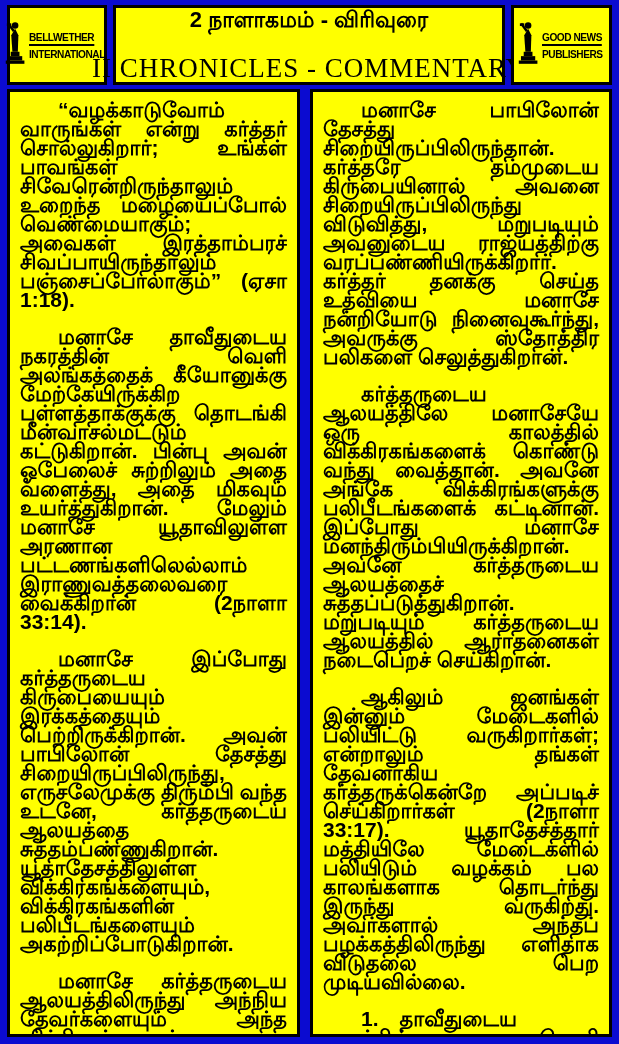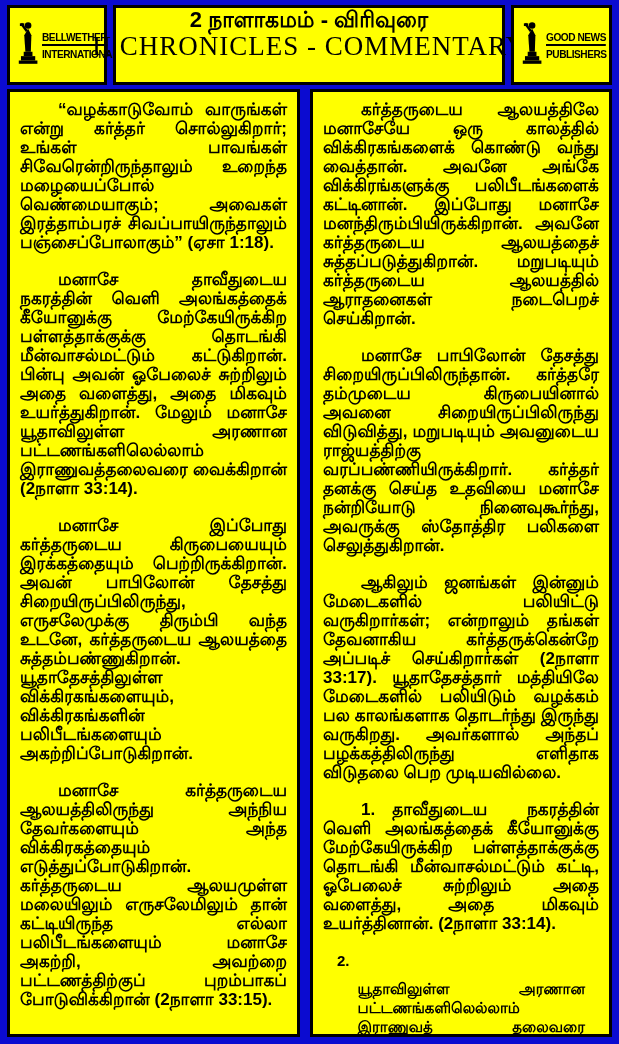--- a/index.html
+++ b/index.html
@@ -12,23 +12,23 @@
   }
   .panel{
     position:absolute;
     background:#ffff00;
     border:3px solid #000;
     box-sizing:border-box;
   }
   
   .logo-left{left:7px;top:5px;width:100px;height:80px;}
   .title-box{left:113px;top:5px;width:392px;height:80px;
-    display:flex;flex-direction:column;align-items:center;justify-content:flex-start;}
+    display:flex;flex-direction:column;align-items:center;justify-content:space-between;}
   .logo-right{left:511px;top:5px;width:101px;height:80px;}
-  .logo-inner{display:flex;align-items:center;justify-content:flex-start;gap:4px;height:100%;padding:6px;box-sizing:border-box;}
+  .logo-inner{display:flex;align-items:center;justify-content:center;gap:4px;height:100%;padding:6px;box-sizing:border-box;}
   .logo-icon{flex:0 0 auto;}
   .logo-text{display:flex;flex-direction:column;align-items:flex-start;}
   .logo-line1{
     font-weight:bold;font-size:11px;letter-spacing:-0.5px;
     border-bottom:2px solid #000;padding-bottom:1px;margin-bottom:2px;
     transform:scaleX(0.92);transform-origin:left;white-space:nowrap;
   }
   .logo-line2{
     font-weight:bold;font-size:11px;letter-spacing:-0.5px;
     transform:scaleX(0.92);transform-origin:left;white-space:nowrap;
@@ -37,21 +37,21 @@
   .title-english{
     font-family:"Liberation Serif","DejaVu Serif",serif;
     font-size:27px;letter-spacing:1px;line-height:1.05;white-space:nowrap;
   }
   
   .col{top:89px;height:948px;overflow:hidden;padding:8px 10px;}
   .col-left{left:7px;width:293px;}
   .col-right{left:310px;width:302px;}
   .para{
     margin:0 0 18px 0;
-    font-size:17px;font-weight:bold;line-height:19px;
+    font-size:21px;font-weight:bold;line-height:19px;
     text-align:justify;text-indent:38px;
   }
   .para:last-child{margin-bottom:0;}
   .list{margin-top:0;}
   .li{
     display:flex;gap:8px;margin:0 14px 18px 14px;
     font-size:15px;font-weight:bold;line-height:19px;
   }
   .li .num{flex:0 0 auto;}
   .li .li-text{flex:1;text-align:justify;margin-top:28px;}
@@ -111,22 +111,22 @@
 
 <div class="panel col col-left">
   <p class="para">“வழக்காடுவோம் வாருங்கள் என்று கர்த்தர் சொல்லுகிறார்; உங்கள் பாவங்கள் சிவேரென்றிருந்தாலும் உறைந்த மழையைப்போல் வெண்மையாகும்; அவைகள் இரத்தாம்பரச் சிவப்பாயிருந்தாலும் பஞ்சைப்போலாகும்” (ஏசா 1:18).</p>
   <p class="para">மனாசே தாவீதுடைய நகரத்தின் வெளி அலங்கத்தைக் கீயோனுக்கு மேற்கேயிருக்கிற பள்ளத்தாக்குக்கு தொடங்கி மீன்வாசல்மட்டும் கட்டுகிறான். பின்பு அவன் ஓபேலைச் சுற்றிலும் அதை வளைத்து, அதை மிகவும் உயர்த்துகிறான். மேலும் மனாசே யூதாவிலுள்ள அரணான பட்டணங்களிலெல்லாம் இராணுவத்தலைவரை வைக்கிறான் (2நாளா 33:14).</p>
   <p class="para">மனாசே இப்போது கர்த்தருடைய கிருபையையும் இரக்கத்தையும் பெற்றிருக்கிறான். அவன் பாபிலோன் தேசத்து சிறையிருப்பிலிருந்து, எருசலேமுக்கு திரும்பி வந்த உடனே, கர்த்தருடைய ஆலயத்தை சுத்தம்பண்ணுகிறான். யூதாதேசத்திலுள்ள விக்கிரகங்களையும், விக்கிரகங்களின் பலிபீடங்களையும் அகற்றிப்போடுகிறான்.</p>
   <p class="para">மனாசே கர்த்தருடைய ஆலயத்திலிருந்து அந்நிய தேவர்களையும் அந்த விக்கிரகத்தையும் எடுத்துப்போடுகிறான். கர்த்தருடைய ஆலயமுள்ள மலையிலும் எருசலேமிலும் தான் கட்டியிருந்த எல்லா பலிபீடங்களையும் மனாசே அகற்றி, அவற்றை பட்டணத்திற்குப் புறம்பாகப் போடுவிக்கிறான் (2நாளா 33:15).</p>
 
 </div>
 
 <div class="panel col col-right">
+  <p class="para">மனாசே பாபிலோன் தேசத்து சிறையிருப்பிலிருந்தான். கர்த்தரே தம்முடைய கிருபையினால் அவனை சிறையிருப்பிலிருந்து விடுவித்து, மறுபடியும் அவனுடைய ராஜ்யத்திற்கு வரப்பண்ணியிருக்கிறார். கர்த்தர் தனக்கு செய்த உதவியை மனாசே நன்றியோடு நினைவுகூர்ந்து, அவருக்கு ஸ்தோத்திர பலிகளை செலுத்துகிறான்.</p>
   <p class="para">கர்த்தருடைய ஆலயத்திலே மனாசேயே ஒரு காலத்தில் விக்கிரகங்களைக் கொண்டு வந்து வைத்தான். அவனே அங்கே விக்கிரங்களுக்கு பலிபீடங்களைக் கட்டினான். இப்போது மனாசே மனந்திரும்பியிருக்கிறான். அவனே கர்த்தருடைய ஆலயத்தைச் சுத்தப்படுத்துகிறான். மறுபடியும் கர்த்தருடைய ஆலயத்தில் ஆராதனைகள் நடைபெறச் செய்கிறான்.</p>
-  <p class="para">மனாசே பாபிலோன் தேசத்து சிறையிருப்பிலிருந்தான். கர்த்தரே தம்முடைய கிருபையினால் அவனை சிறையிருப்பிலிருந்து விடுவித்து, மறுபடியும் அவனுடைய ராஜ்யத்திற்கு வரப்பண்ணியிருக்கிறார். கர்த்தர் தனக்கு செய்த உதவியை மனாசே நன்றியோடு நினைவுகூர்ந்து, அவருக்கு ஸ்தோத்திர பலிகளை செலுத்துகிறான்.</p>
   <p class="para">ஆகிலும் ஜனங்கள் இன்னும் மேடைகளில் பலியிட்டு வருகிறார்கள்; என்றாலும் தங்கள் தேவனாகிய கர்த்தருக்கென்றே அப்படிச் செய்கிறார்கள் (2நாளா 33:17). யூதாதேசத்தார் மத்தியிலே மேடைகளில் பலியிடும் வழக்கம் பல காலங்களாக தொடர்ந்து இருந்து வருகிறது. அவர்களால் அந்தப் பழக்கத்திலிருந்து எளிதாக விடுதலை பெற முடியவில்லை.</p>
 
   <div class="list">
     <p class="para"><span class="num-inline">1.</span> <span>தாவீதுடைய நகரத்தின் வெளி அலங்கத்தைக் கீயோனுக்கு மேற்கேயிருக்கிற பள்ளத்தாக்குக்கு தொடங்கி மீன்வாசல்மட்டும் கட்டி, ஓபேலைச் சுற்றிலும் அதை வளைத்து, அதை மிகவும் உயர்த்தினான். (2நாளா 33:14).</span></p>
 
     <div class="li">
       <span class="num">2.</span>
       <span class="li-text">யூதாவிலுள்ள அரணான பட்டணங்களிலெல்லாம் இராணுவத் தலைவரை வைத்தான்.</span>
     </div>
 

